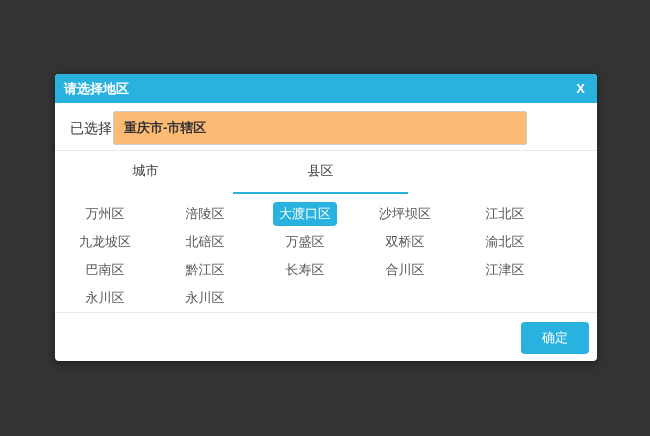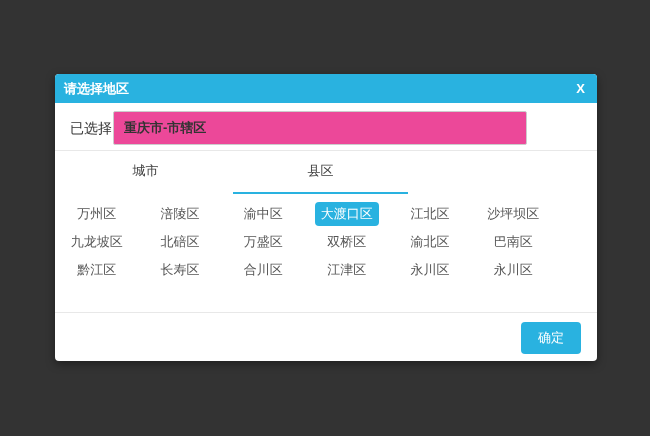--- a/index.html
+++ b/index.html
@@ -26,55 +26,55 @@
     position:absolute; right:12px; top:0; height:29px; line-height:29px;
     color:#ffffff; font-size:13px; font-weight:bold; cursor:pointer;
   }
   .selected-row { position:absolute; left:0; top:37px; right:0; height:34px; }
   .selected-label {
     position:absolute; left:15px; top:0; height:34px; line-height:34px;
     font-size:14px; color:#333333;
   }
   .selected-input {
     position:absolute; left:58px; top:0; width:414px; height:34px;
-    border:1px solid #cccccc; border-radius:2px; background:#ec4899;
+    border:1px solid #cccccc; border-radius:2px; background:#fdba74;
     padding:0 10px; font-size:13px; font-weight:bold; color:#333333;
     font-family:"Liberation Sans", sans-serif; outline:none;
   }
   .divider-top {
     position:absolute; left:0; top:76px; right:0; height:0;
     border-top:1px solid #e8e8e8;
   }
   .tabs {
     position:absolute; left:3px; top:77px; width:525px; height:43px;
     display:flex;
   }
   .tab {
     width:175px; height:43px; line-height:40px; text-align:center;
     font-size:13px; color:#3c3c3c; cursor:pointer;
   }
   .tab.active { border-bottom:2px solid var(--accent);text-align:center; }
   .district-grid {
     position:absolute; left:0; top:126px; width:500px;
-    display:grid; grid-template-columns:repeat(6, 1fr);
+    display:grid; grid-template-columns:repeat(5, 1fr);
   }
   .district-cell {
     height:28px; display:flex; align-items:center; justify-content:center;
   }
   .district {
     font-size:13px; color:#555555; cursor:pointer; padding:3px 6px;
     border-radius:4px; white-space:nowrap;
   }
   .district.selected { background:var(--accent); color:#ffffff; }
   .divider-bottom {
     position:absolute; left:0; top:238px; right:0; height:0;
     border-top:1px solid #e8e8e8;
   }
   .confirm-btn {
-    position:absolute; left:466px; top:248px; width:60px; height:32px;
+    position:absolute; left:466px; top:248px; width:68px; height:32px;
     background:var(--accent); color:#ffffff; border:none; border-radius:4px;
     font-size:13px; cursor:pointer; font-family:"Liberation Sans", sans-serif;
   }
 </style>
 </head>
 <body>
 
 <div class="modal">
   <div class="modal-header">
     <span>请选择地区</span>
@@ -94,30 +94,27 @@
     </div>
 
   <div class="district-grid">
       <div class="district-cell">
         <span class="district">万州区</span>
       </div>
       <div class="district-cell">
         <span class="district">涪陵区</span>
       </div>
       <div class="district-cell">
-        <span class="district">渝中区</span>
-      </div>
-      <div class="district-cell">
         <span class="district selected">大渡口区</span>
       </div>
       <div class="district-cell">
-        <span class="district">江北区</span>
+        <span class="district">沙坪坝区</span>
       </div>
       <div class="district-cell">
-        <span class="district">沙坪坝区</span>
+        <span class="district">江北区</span>
       </div>
       <div class="district-cell">
         <span class="district">九龙坡区</span>
       </div>
       <div class="district-cell">
         <span class="district">北碚区</span>
       </div>
       <div class="district-cell">
         <span class="district">万盛区</span>
       </div>

